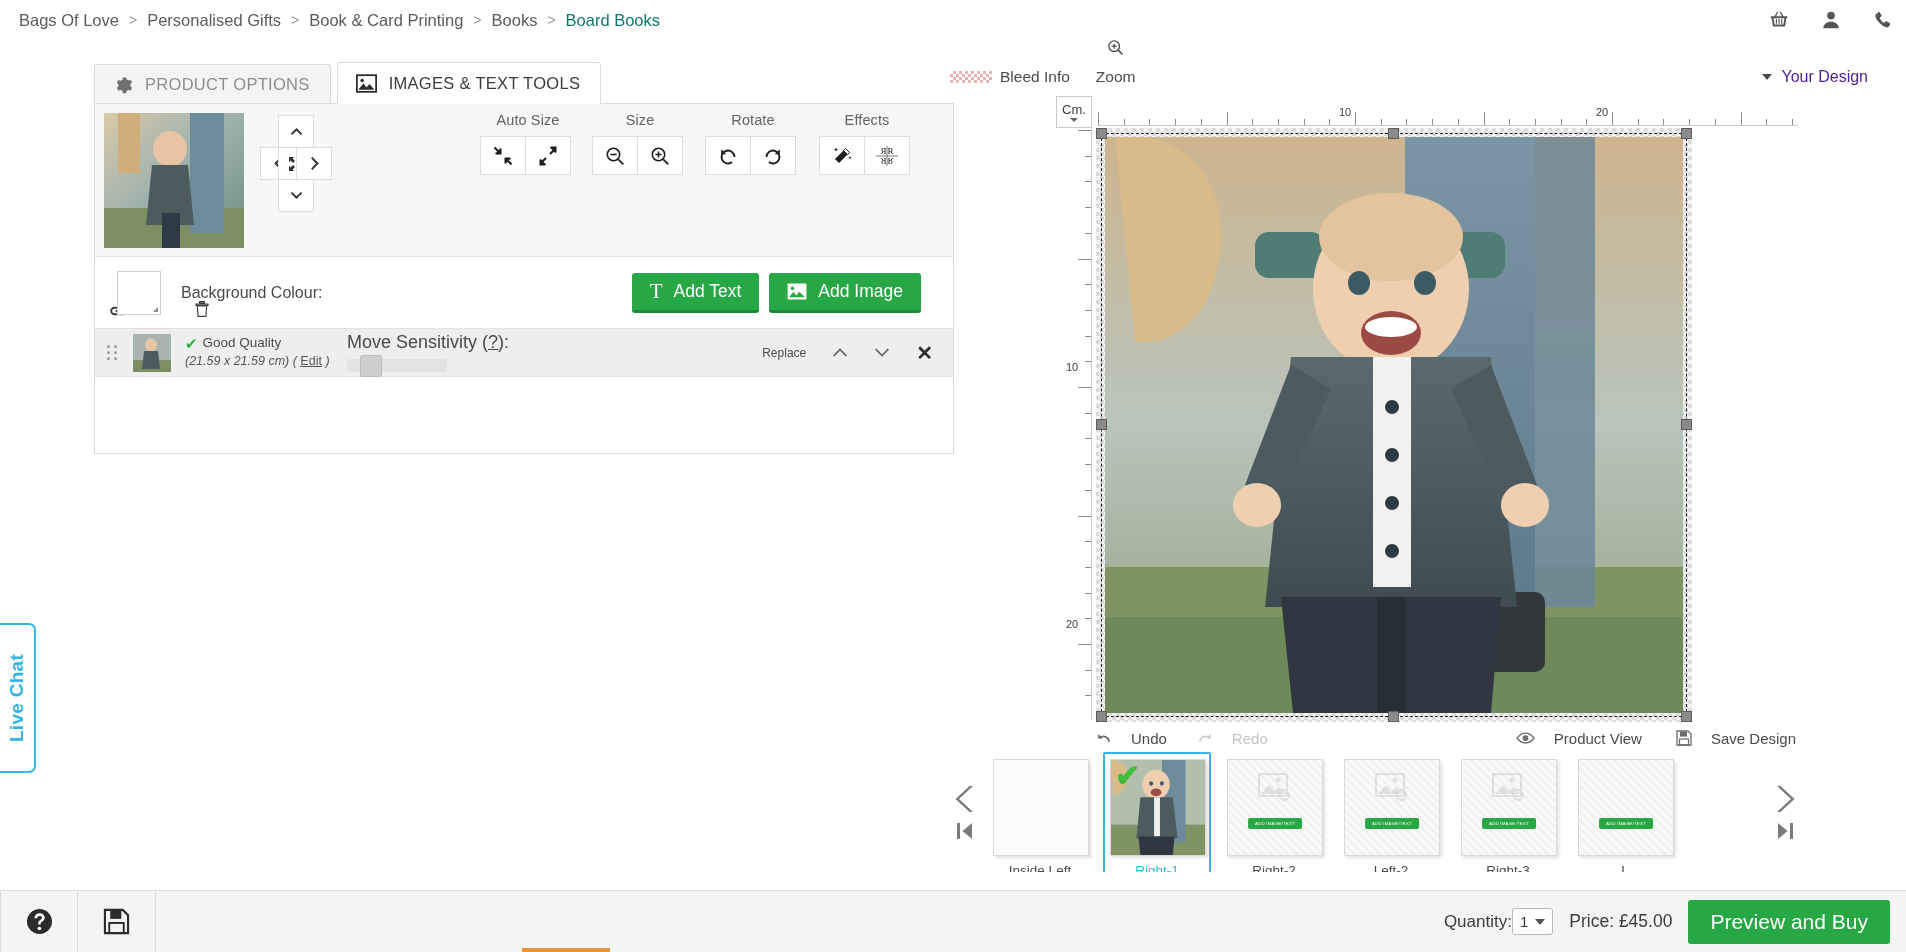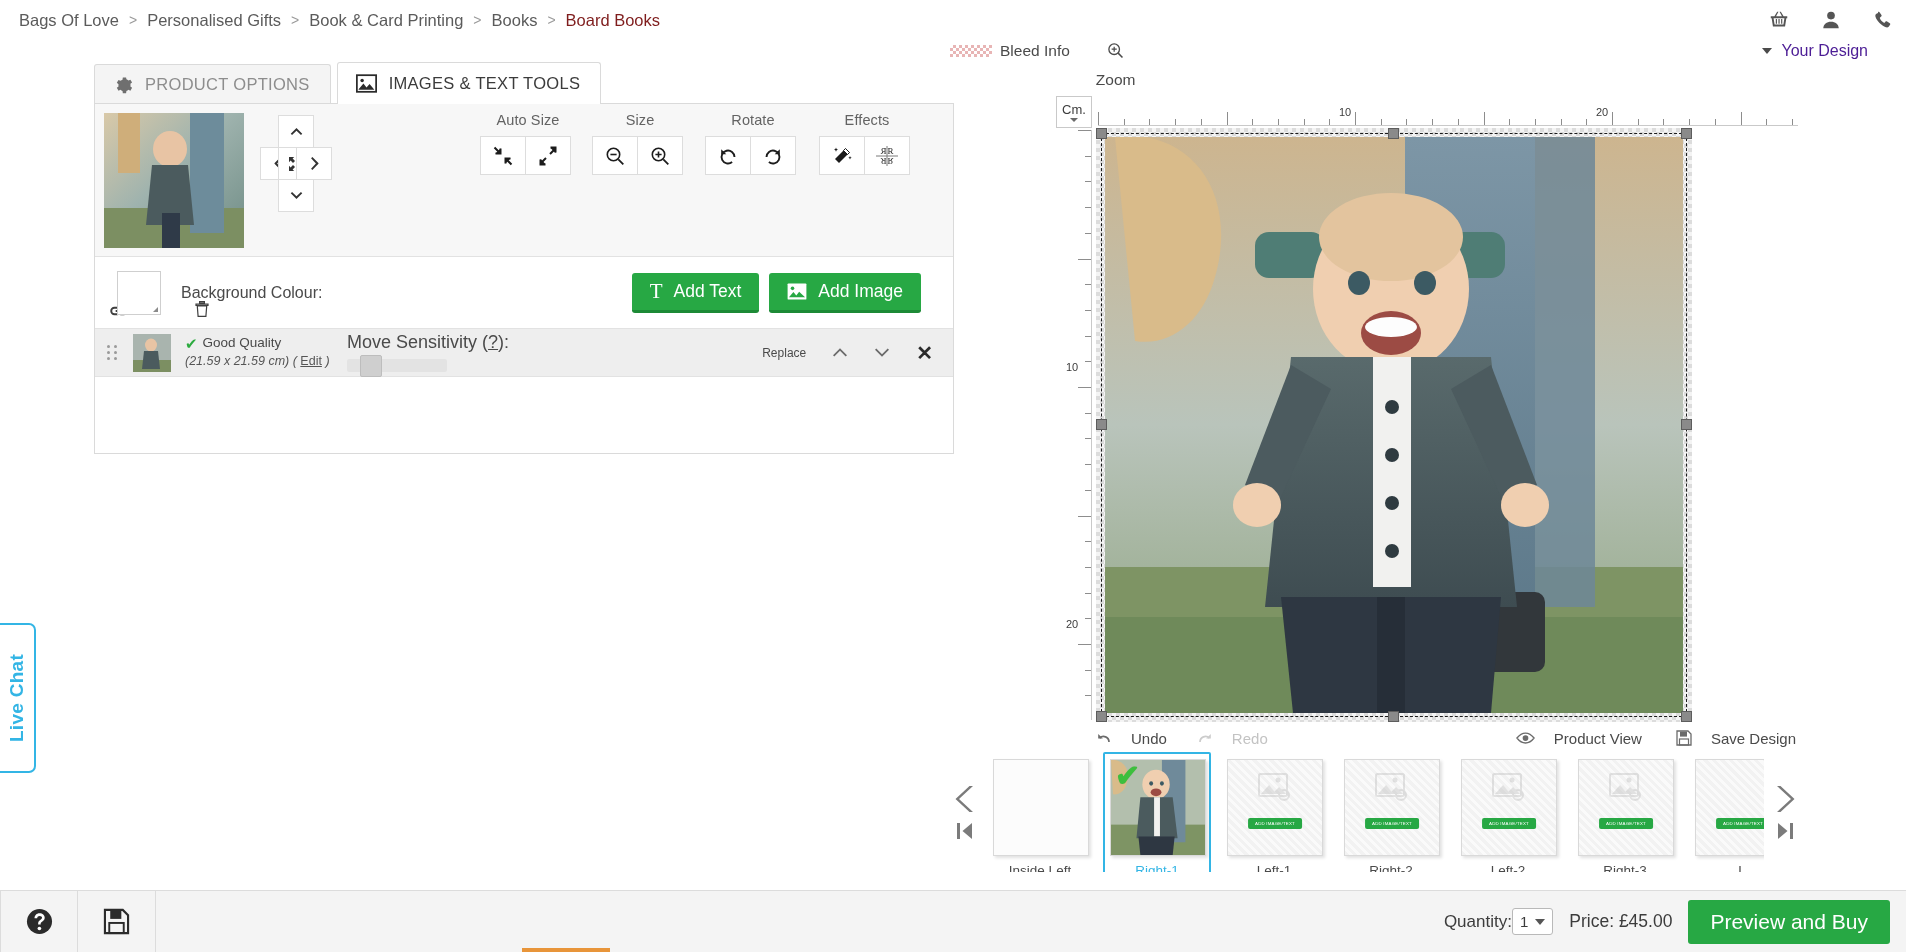--- a/index.html
+++ b/index.html
@@ -14,21 +14,21 @@
 
   
   #topbar {
     position:absolute; left:0; top:0; width:1906px; height:40px;
     background:#fff; display:flex; align-items:center;
   }
   #breadcrumb { display:flex; align-items:center; padding-left:10px; gap:0px; }
   .crumb {
     font-size:16.5px; color:#5b5b5b; padding:0 9px; cursor:pointer; white-space:nowrap;
   }
-  .crumb.last { color:#7f1d1d; }
+  .crumb.last { color:#0f766e; }
   .crumb-sep { color:#9a9a9a; font-size:14px; padding:0 1px; }
   #topicons { position:absolute; right:12px; top:0; height:40px; display:flex; align-items:center; gap:30px; }
   #topicons svg { fill:#555; display:block; }
 
   
   #leftpanel { position:absolute; left:94px; top:62px; width:860px; }
 
   #tabs { display:flex; align-items:flex-end; height:42px; }
   .tab {
     height:40px; display:flex; align-items:center; gap:12px;
@@ -148,22 +148,22 @@
   .dims { font-size:12.5px; color:#555; font-style:italic; margin-top:2px; }
   .dims u { font-style:normal; text-decoration:underline; cursor:pointer; }
   #layeractions { margin-left:auto; display:flex; align-items:center; gap:26px; }
   .la { font-size:12px; color:#4a4a4a; cursor:pointer; }
   .la svg { display:block; fill:#6b6b6b; }
   #layerclose { font-size:20px; color:#2b2b2b; font-weight:bold; cursor:pointer; line-height:1; }
   #layerempty { height:76px; background:#fff; }
 
   
   #canvasheader {
-    position:absolute; left:950px; top:42px; width:946px; height:28px;
-    display:flex; align-items:flex-start;
+    position:absolute; left:950px; top:58px; width:946px; height:28px;
+    display:flex; align-items:flex-end;
   }
   .chitem { display:flex; align-items:center; gap:8px; font-size:15.5px; color:#4a4a4a; cursor:pointer; }
   #bleedswatch {
     width:42px; height:12px;
     background:
       repeating-conic-gradient(#e8b5b5 0% 25%, #ffffff 0% 50%) 0 0 / 6px 6px;
   }
   #ch-zoom { margin-left:26px;flex-direction:column; }
   #yourdesign { margin-left:auto; display:flex; align-items:center; gap:9px;
      font-size:16px; color:#4c1d95; cursor:pointer; padding-right:28px; }
@@ -806,77 +806,63 @@
           <ellipse cx="46" cy="33" rx="5.5" ry="4" fill="#9c4b44"></ellipse>
           <path d="M30 38h33l5 42H26z" fill="#4b5b5e"></path>
           <rect x="44" y="38" width="6" height="40" fill="#f1f1ef"></rect>
           <path d="M28 78h37l-2 19H30z" fill="#2e3742"></path>
         </svg>
         <span class="pg-check">✔</span>
       </div>
       <div class="page-label">Right-1</div>
     </div>
 
+
     <div class="page">
       <div class="page-canvas pattern">
         <span class="pg-placeholder">
           <svg width="34" height="28" viewBox="0 0 34 28">
               <rect x="1" y="1" width="28" height="22" rx="1.5" fill="none" stroke="#b5b5b5" stroke-width="2"></rect>
               <circle cx="20" cy="7" r="2.5" fill="#b5b5b5"></circle>
               <path d="M3 21l8-9 5.5 6.5L21 14l7 7H3z" fill="#b5b5b5"></path>
               <circle cx="26" cy="22" r="5" fill="none" stroke="#b5b5b5" stroke-width="2"></circle>
             </svg>
         </span>
         <span class="pg-addbtn">ADD IMAGE/TEXT</span>
       </div>
-      <div class="page-label">Left-1</div>
+      <div class="page-label">Right-2</div>
     </div>
 
     <div class="page">
       <div class="page-canvas pattern">
         <span class="pg-placeholder">
           <svg width="34" height="28" viewBox="0 0 34 28">
               <rect x="1" y="1" width="28" height="22" rx="1.5" fill="none" stroke="#b5b5b5" stroke-width="2"></rect>
               <circle cx="20" cy="7" r="2.5" fill="#b5b5b5"></circle>
               <path d="M3 21l8-9 5.5 6.5L21 14l7 7H3z" fill="#b5b5b5"></path>
               <circle cx="26" cy="22" r="5" fill="none" stroke="#b5b5b5" stroke-width="2"></circle>
             </svg>
         </span>
         <span class="pg-addbtn">ADD IMAGE/TEXT</span>
       </div>
-      <div class="page-label">Right-2</div>
+      <div class="page-label">Left-2</div>
     </div>
 
     <div class="page">
       <div class="page-canvas pattern">
         <span class="pg-placeholder">
           <svg width="34" height="28" viewBox="0 0 34 28">
               <rect x="1" y="1" width="28" height="22" rx="1.5" fill="none" stroke="#b5b5b5" stroke-width="2"></rect>
               <circle cx="20" cy="7" r="2.5" fill="#b5b5b5"></circle>
               <path d="M3 21l8-9 5.5 6.5L21 14l7 7H3z" fill="#b5b5b5"></path>
               <circle cx="26" cy="22" r="5" fill="none" stroke="#b5b5b5" stroke-width="2"></circle>
             </svg>
         </span>
         <span class="pg-addbtn">ADD IMAGE/TEXT</span>
       </div>
-      <div class="page-label">Left-2</div>
-    </div>
-
-    <div class="page">
-      <div class="page-canvas pattern">
-        <span class="pg-placeholder">
-          <svg width="34" height="28" viewBox="0 0 34 28">
-              <rect x="1" y="1" width="28" height="22" rx="1.5" fill="none" stroke="#b5b5b5" stroke-width="2"></rect>
-              <circle cx="20" cy="7" r="2.5" fill="#b5b5b5"></circle>
-              <path d="M3 21l8-9 5.5 6.5L21 14l7 7H3z" fill="#b5b5b5"></path>
-              <circle cx="26" cy="22" r="5" fill="none" stroke="#b5b5b5" stroke-width="2"></circle>
-            </svg>
-        </span>
-        <span class="pg-addbtn">ADD IMAGE/TEXT</span>
-      </div>
       <div class="page-label">Right-3</div>
     </div>
 
     <div class="page">
       <div class="page-canvas pattern">
         <span class="pg-addbtn">ADD IMAGE/TEXT</span>
       </div>
       <div class="page-label">L</div>
     </div>
   </div>

